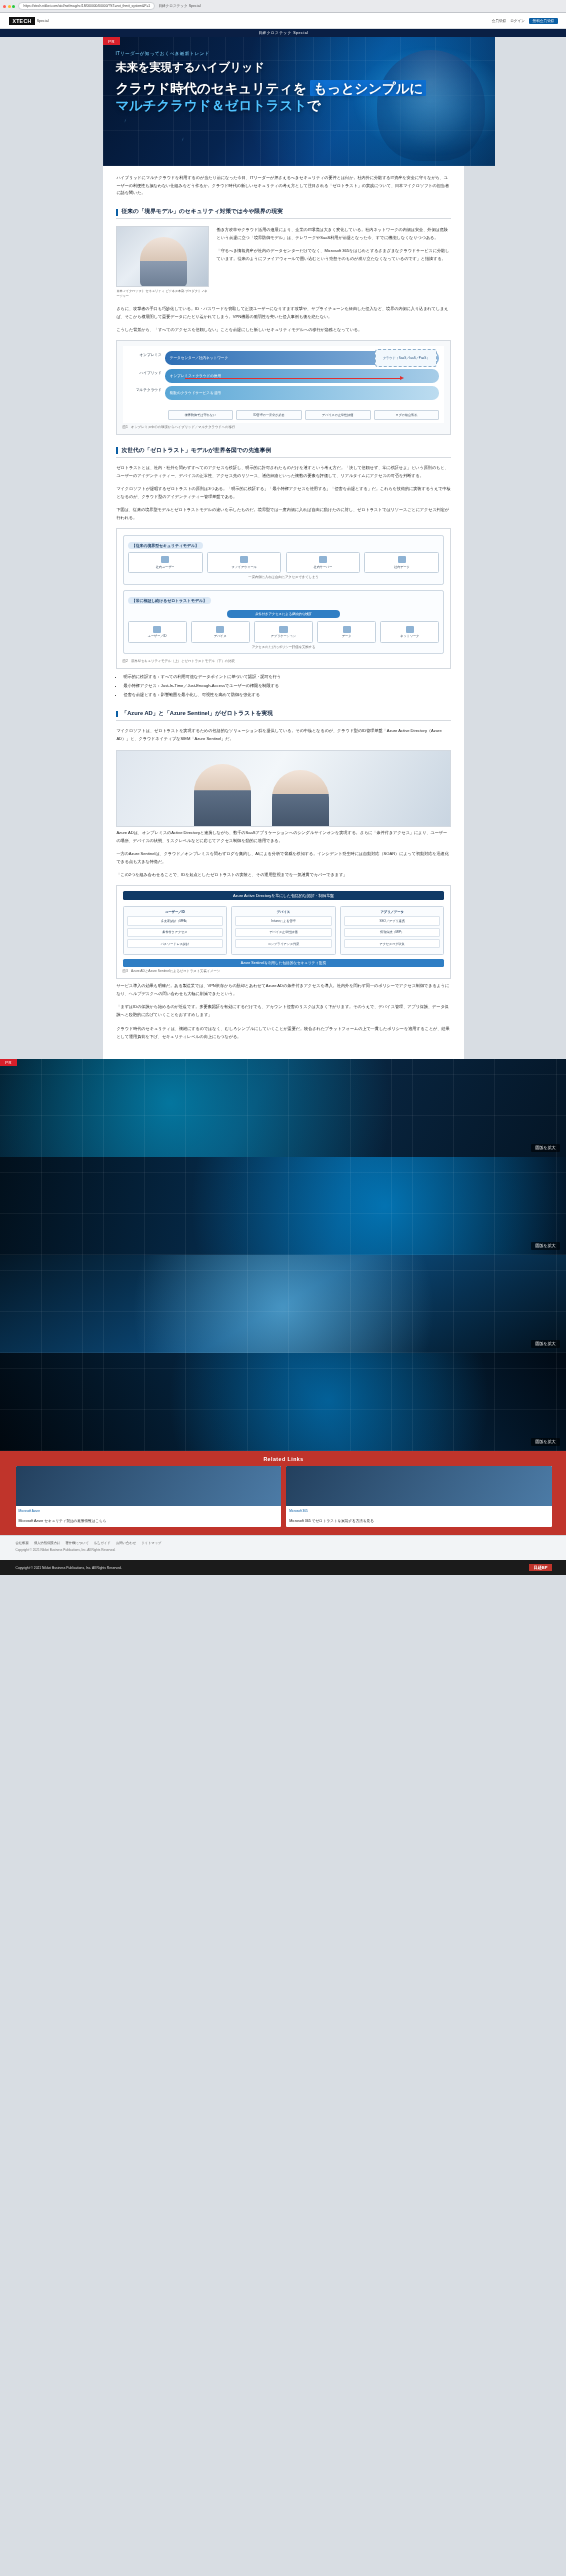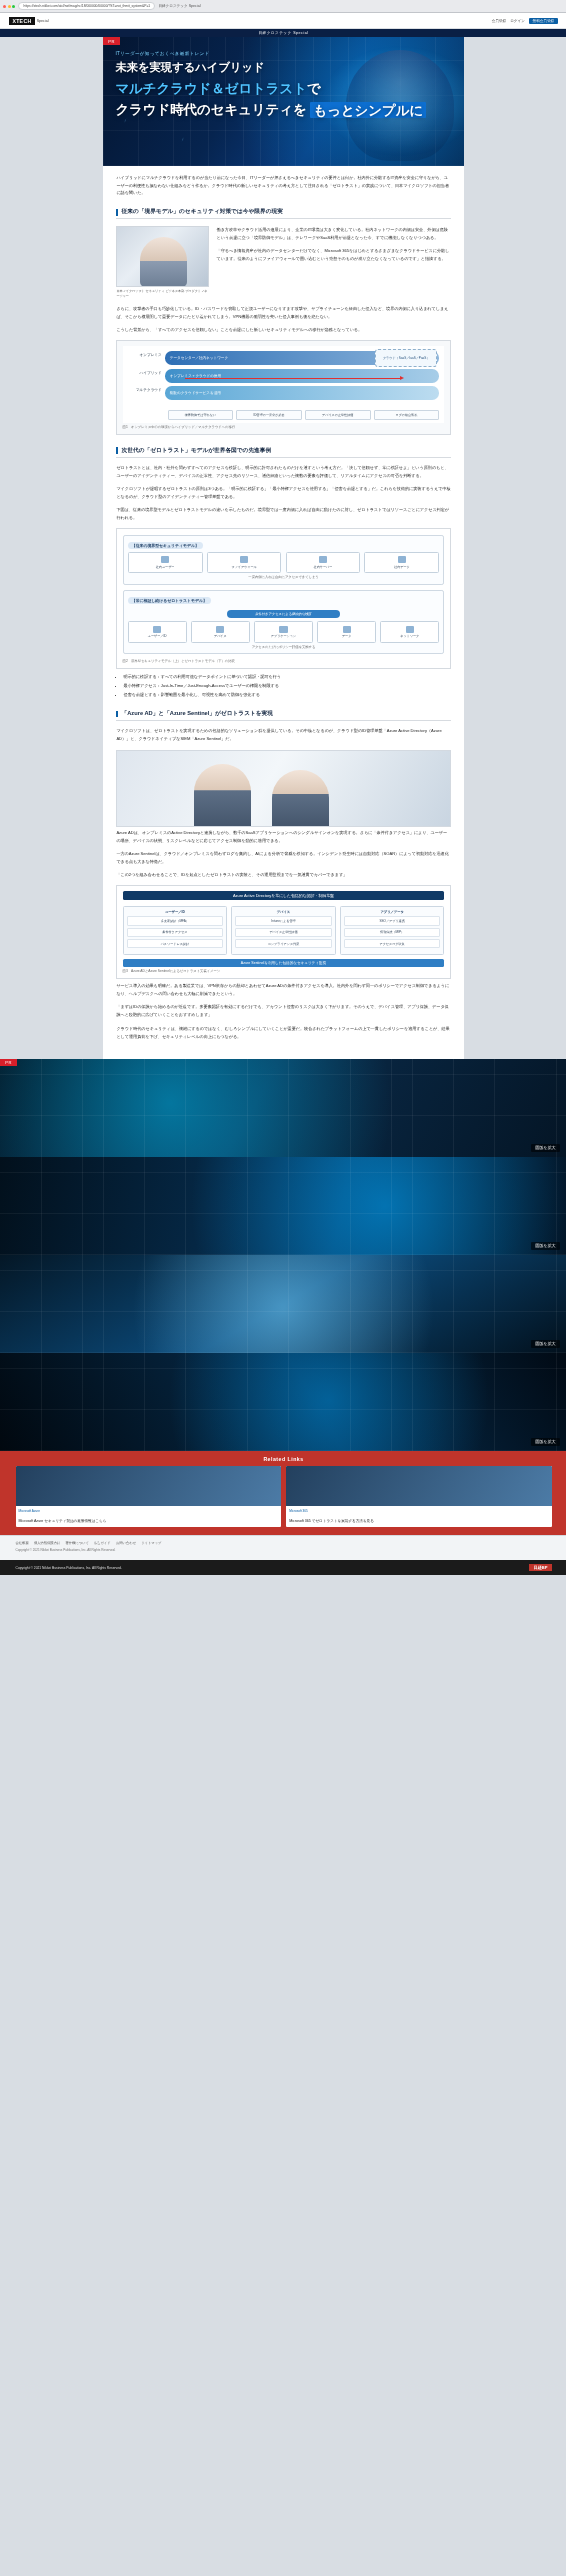--- a/index.html
+++ b/index.html
@@ -74,21 +74,21 @@
     width:567px;
     background:#0a1f44;
     color:#fff;
     height:8.2px;
     display:flex; align-items:center; justify-content:center;
     font-size:3.6px; letter-spacing:0.5px;
   }
   
   .hero {
     position:relative;
-    width:361px;
+    width:392px;
     height:129px;
     background:
       radial-gradient(circle at 78% 42%, rgba(0,170,255,.40) 0%, rgba(0,60,140,0) 52%),
       linear-gradient(120deg,#041530 0%, #06244f 38%, #0a3a7d 62%, #06234c 100%);
     overflow:hidden;
     color:#fff;
   }
   .hero .grid-lines {
     position:absolute; inset:0;
     background-image:
@@ -350,26 +350,26 @@
 
     <div class="hero">
       <div class="grid-lines"></div>
       <div class="glow"></div>
       <div class="person"></div>
       <div class="hex"></div>
       <div class="hero-badge">PR</div>
       <div class="hero-inner">
         <div class="hero-kicker">ITリーダーが知っておくべき最新トレンド</div>
         <h1 class="hero-title1">未来を実現するハイブリッド</h1>
-        <h2 class="hero-title2">
-          <span class="accent">マルチクラウド＆ゼロトラスト</span><span>で</span>
-        </h2>
         <h2 class="hero-title2" style="margin-top:4.1px">
           <span>クラウド時代のセキュリティを</span>
           <span class="box">もっとシンプルに</span>
+        </h2>
+        <h2 class="hero-title2">
+          <span class="accent">マルチクラウド＆ゼロトラスト</span><span>で</span>
         </h2>
       </div>
     </div>
 
     <div class="article">
 
       <p class="lead">ハイブリッドにマルチクラウドを利用するのが当たり前になった今日、ITリーダーが押さえるべきセキュリティの要件とは何か。社内外に分散するIT資産を安全に守りながら、ユーザーの利便性も損なわない仕組みをどう作るか。クラウド時代の新しいセキュリティの考え方として注目される「ゼロトラスト」の実践について、日本マイクロソフトの担当者に話を聞いた。</p>
 
       <div class="sec-head">
         <span class="bar"></span>

